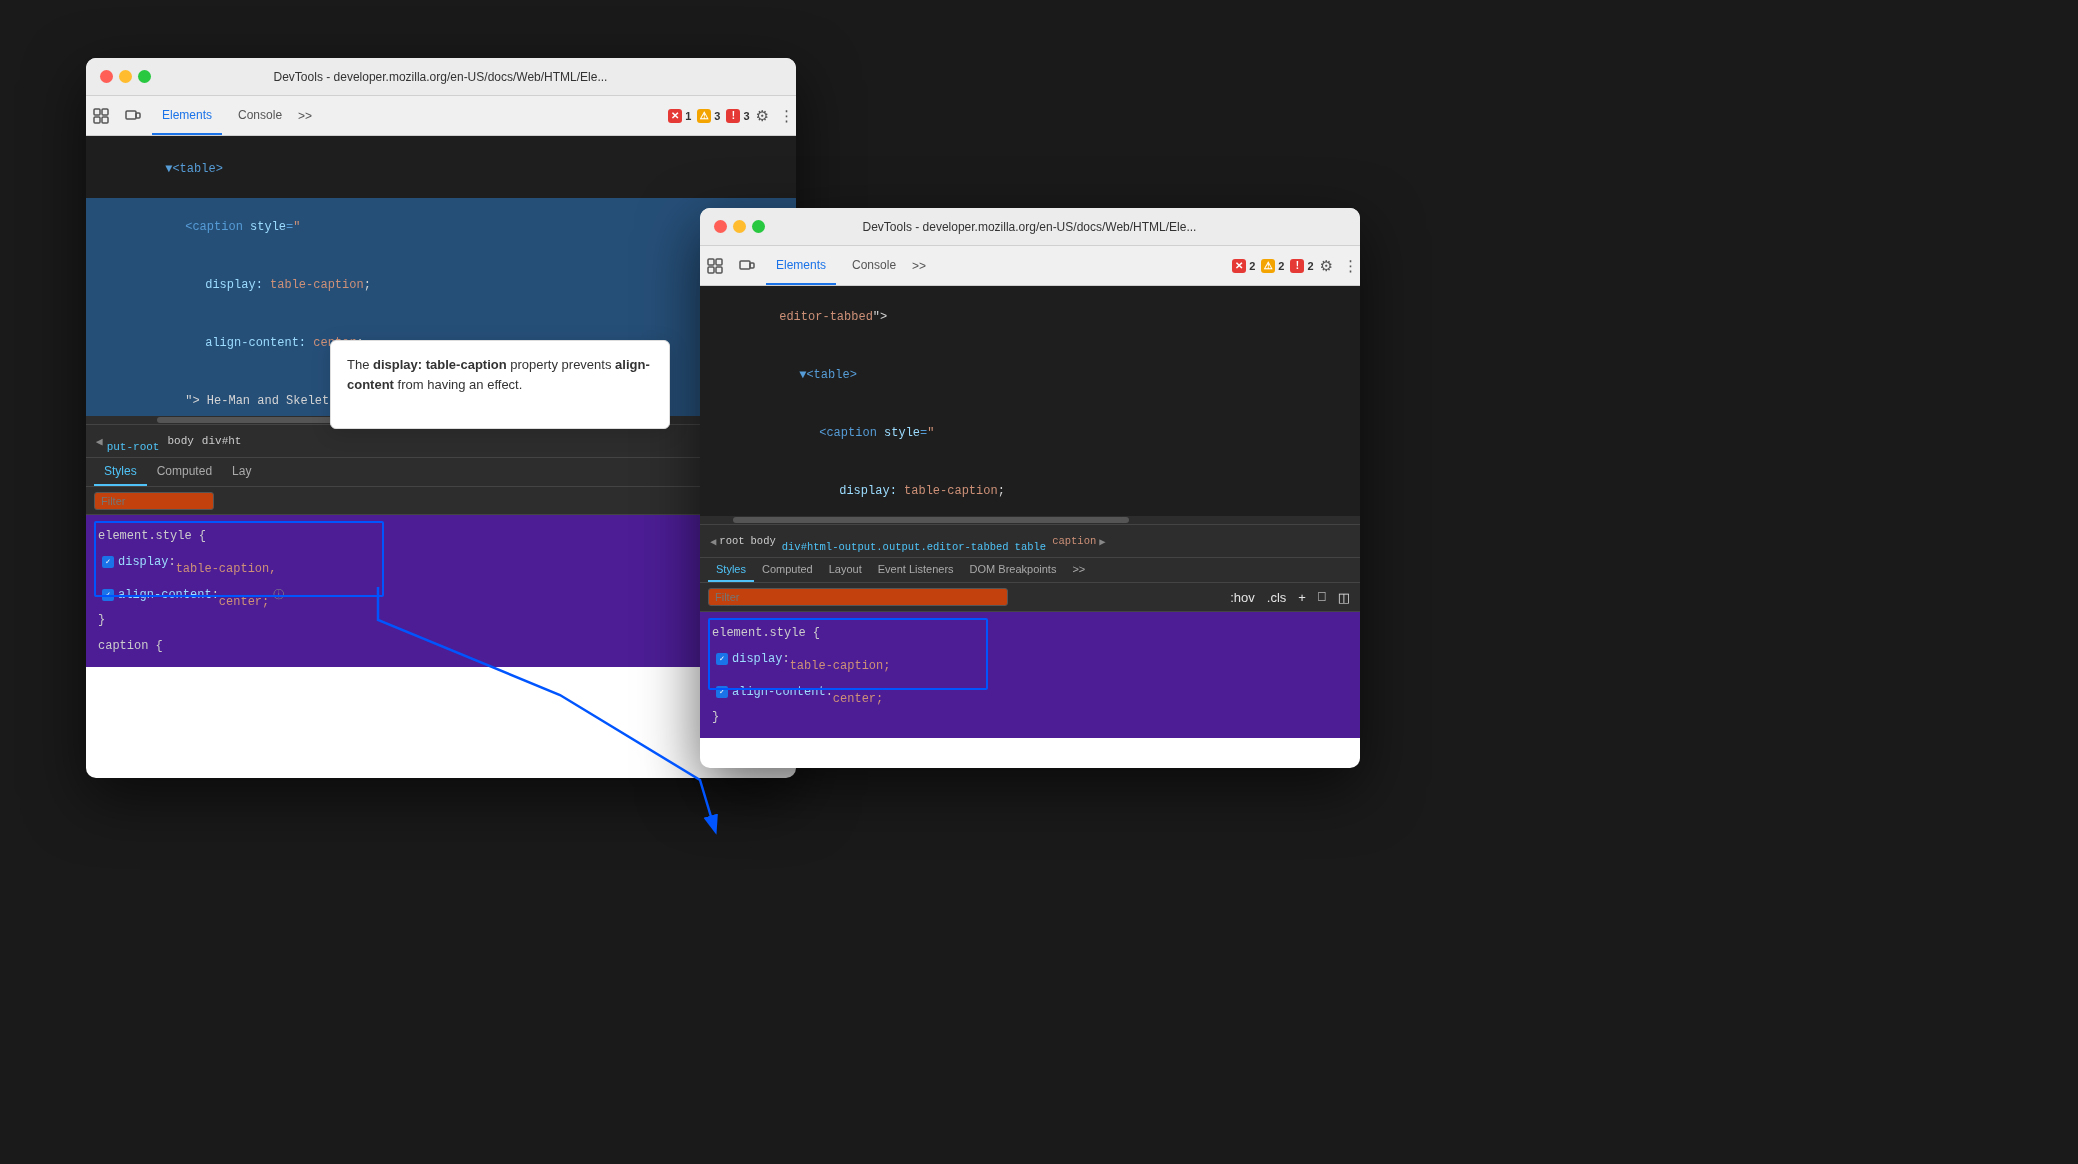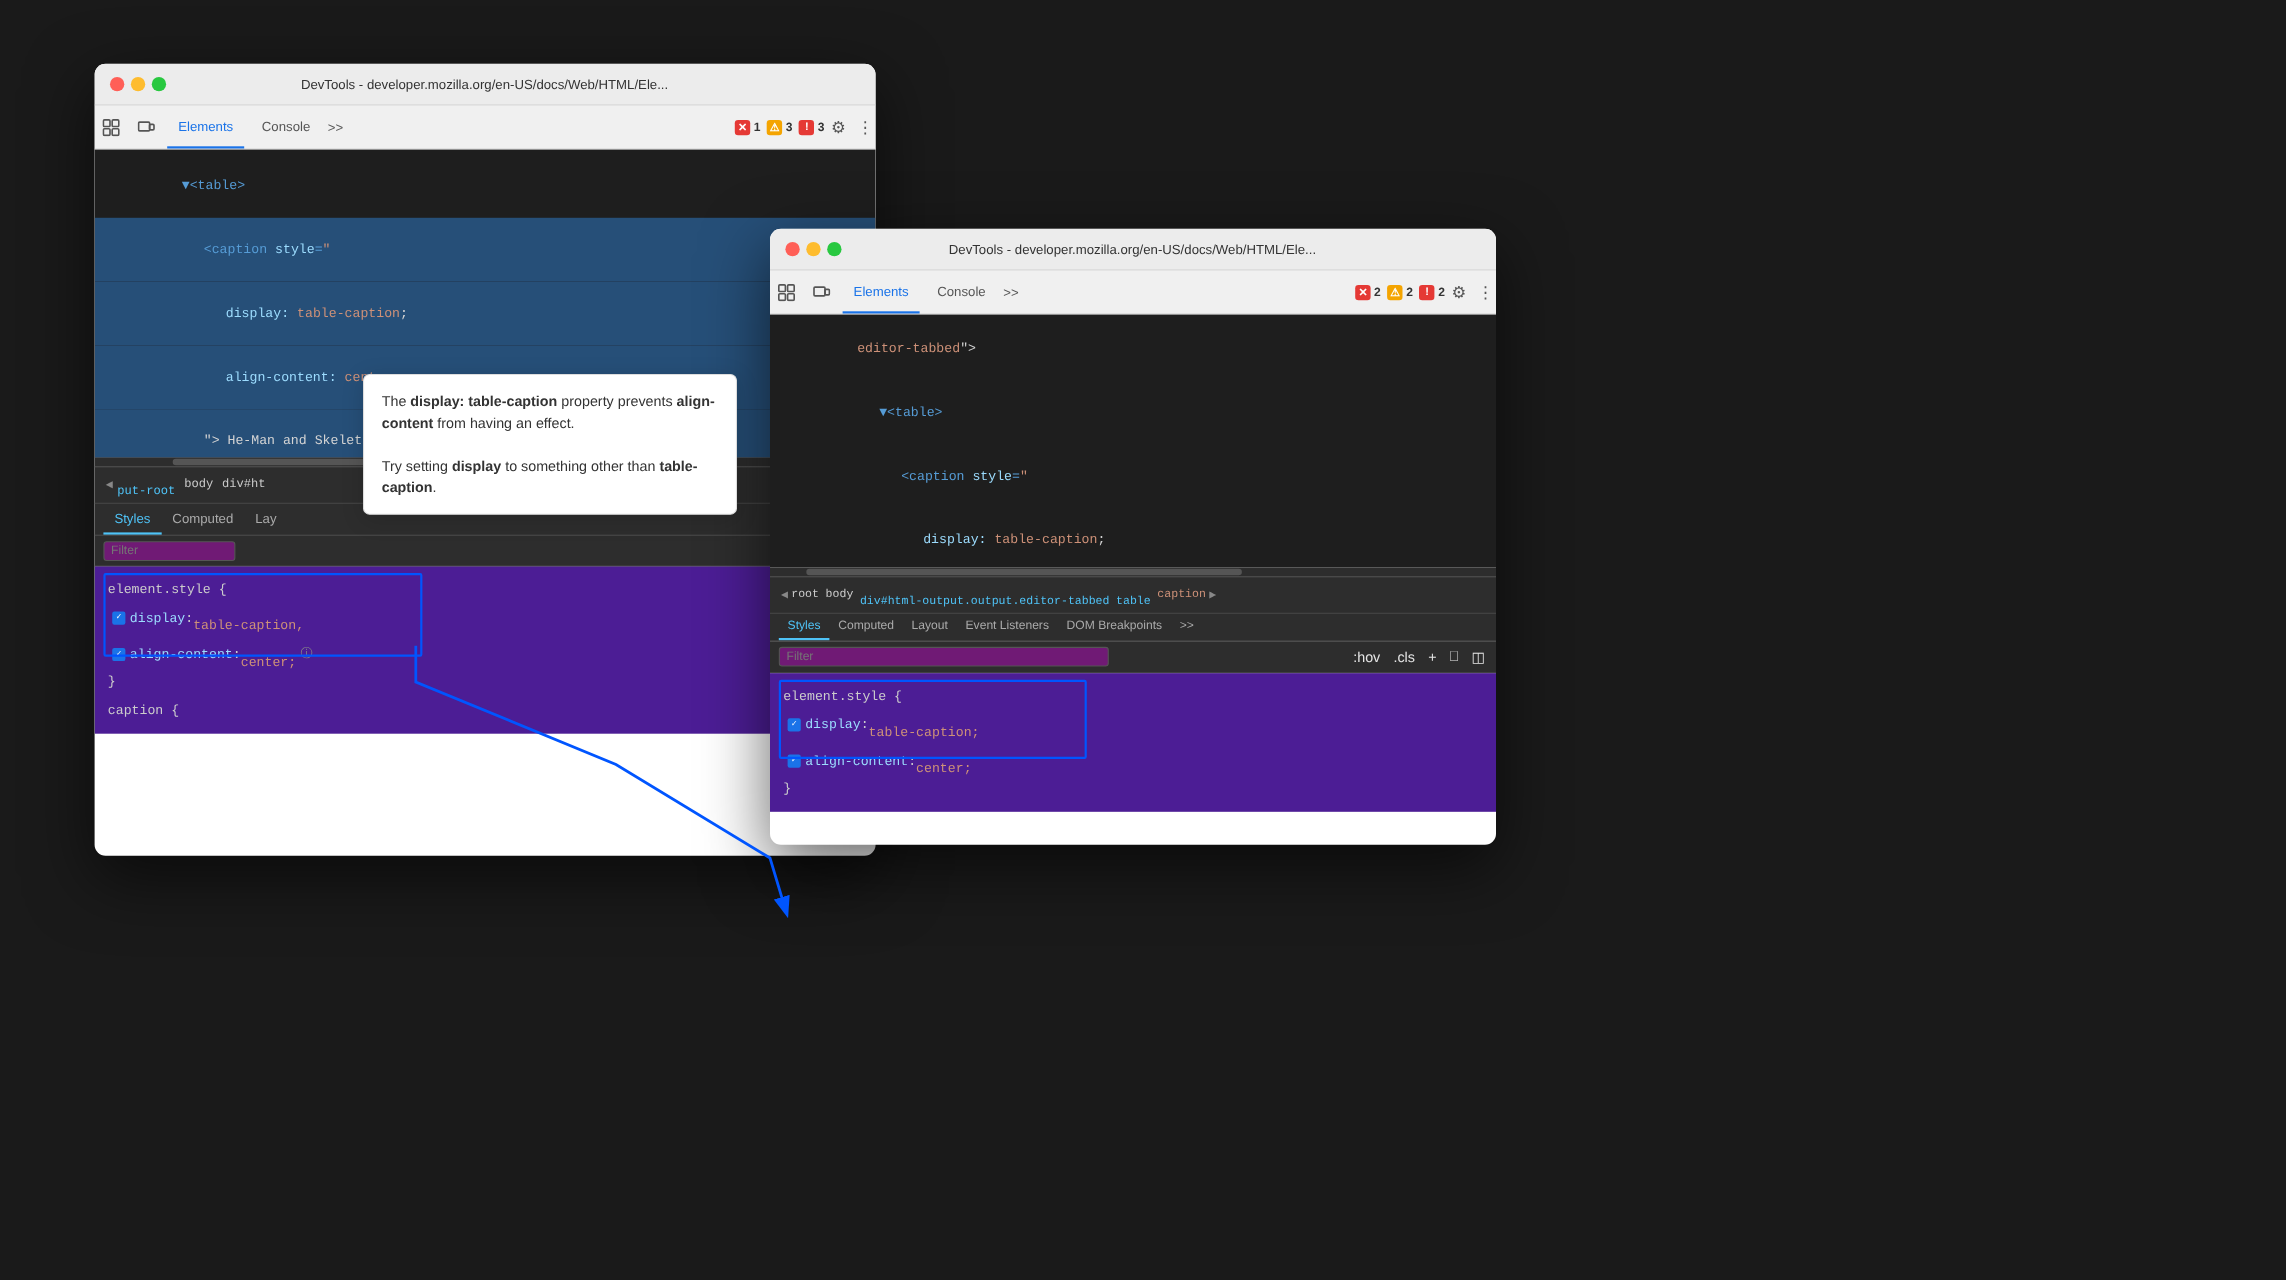--- a/index.html
+++ b/index.html
@@ -203,21 +203,21 @@
       border-bottom: 2px solid #4fc3f7;
     }
 
     .styles-filter {
       padding: 4px 8px;
       background: #2d2d2d;
       border-bottom: 1px solid #444;
     }
 
     .filter-input {
-      background: #701a75;
+      background: #c2410c;
       border: 1px solid #555;
       border-radius: 3px;
       color: #ccc;
       padding: 2px 6px;
       font-size: 11px;
       width: 120px;
     }
 
     .style-rule {
       padding: 4px 12px;
@@ -564,24 +564,20 @@
   </div>
 </div>
 
 <div class="tooltip-popup" style="left: 330px; top: 340px; z-index: 10;">
   <p>
     The <b>display: table-caption</b> property
     prevents <b>align-content</b> from having an
     effect.
   </p>
   <br>
-  <p>
-    Try setting <b>display</b> to something other than
-    <b>table-caption</b>.
-  </p>
 </div>
 
 <svg class="arrow-svg" style="left: 0; top: 0; width: 2078px; height: 1164px; z-index: 9; pointer-events: none;">
 
   <defs>
     <marker id="arrowhead" markerWidth="8" markerHeight="8" refX="6" refY="3" orient="auto">
       <polygon points="0 0, 8 3, 0 6" fill="#0055ff"></polygon>
     </marker>
   </defs>
 

